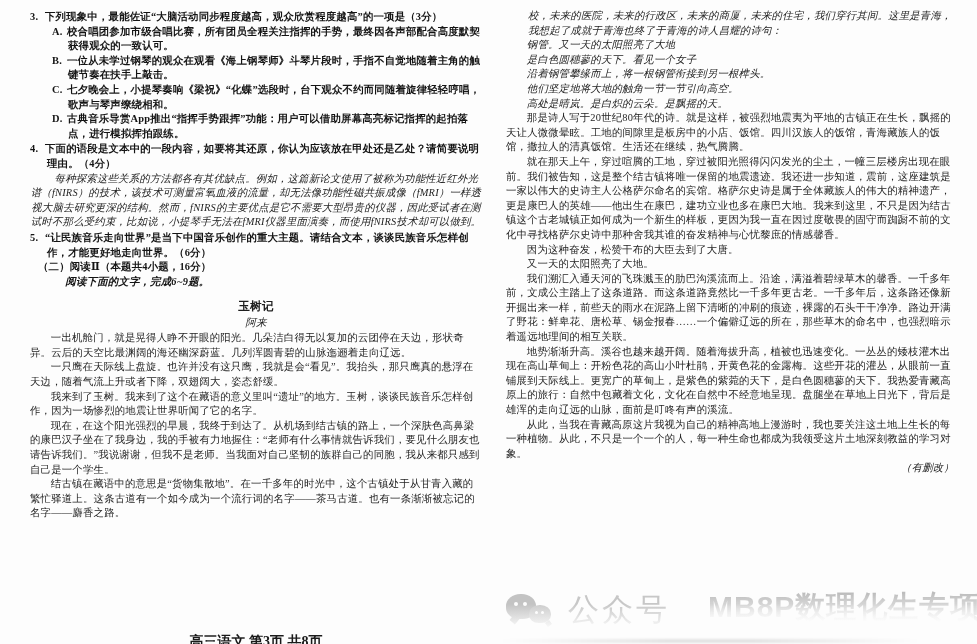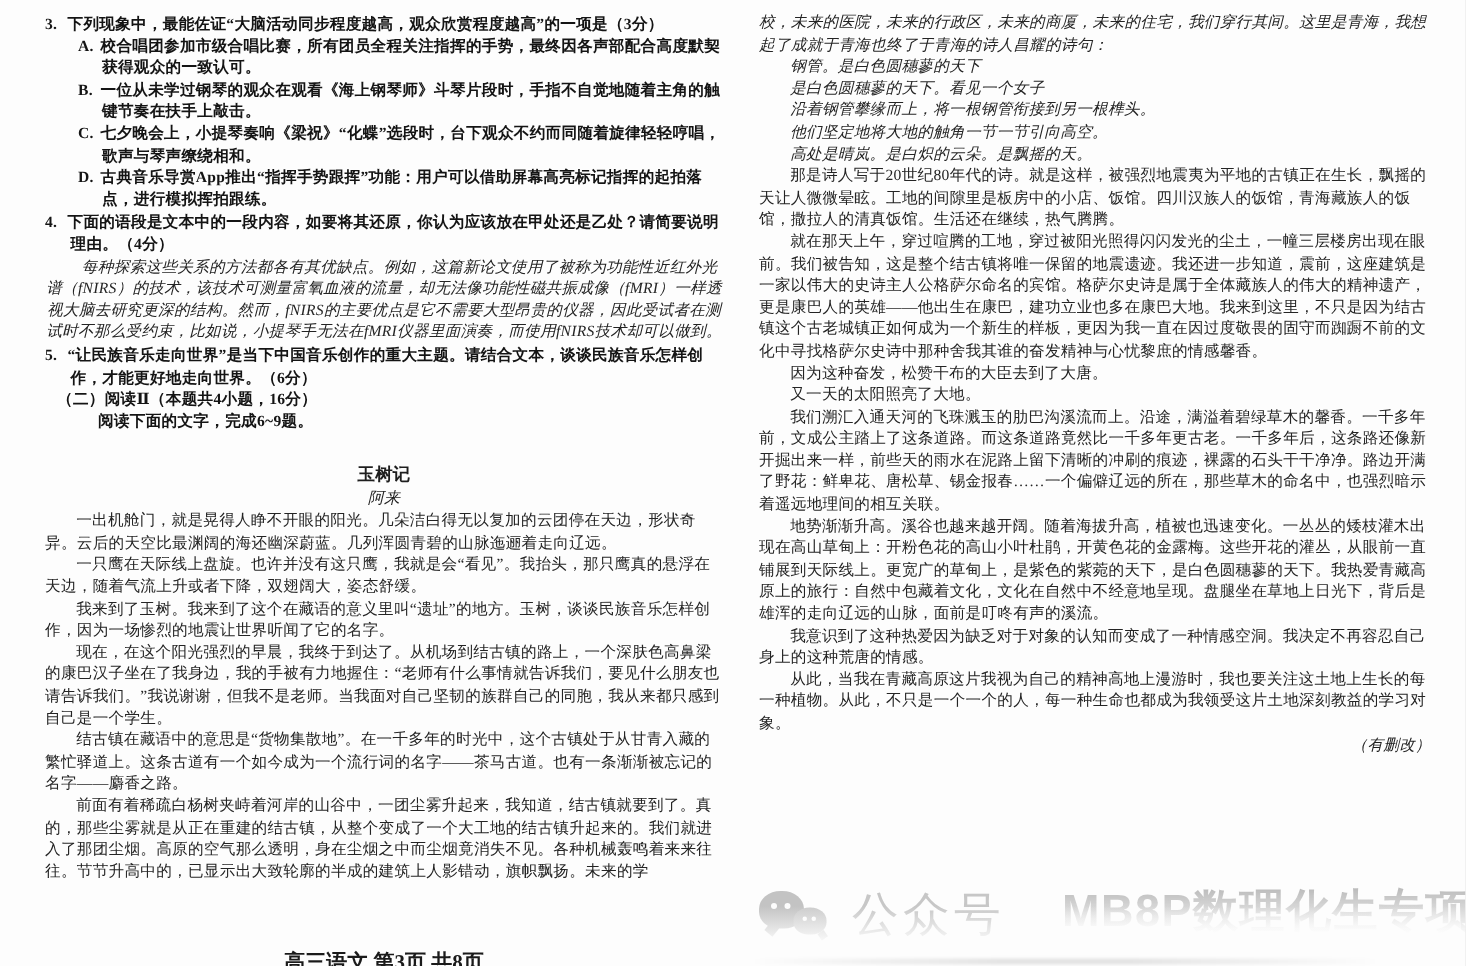--- a/index.html
+++ b/index.html
@@ -13,27 +13,27 @@
   .col-left  { left:30px;  width:452px; }
   .col-right { left:506px; width:452px; }
 
   
   .q       { font-weight:700; padding-left:17px; text-indent:-17px; margin-top:1px; color:#141414; }
   .qnum    { display:inline-block; width:15px; text-indent:0; }
   .opt     { font-weight:700; padding-left:38px; text-indent:-16px; color:#141414; }
   .optlbl  { display:inline-block; width:15px; text-indent:0; }
   .quote   { font-style:italic; font-weight:400; text-indent:2em; color:#232323;text-align:center; }
   .section-heading { font-weight:700; padding-left:8px; color:#141414; }
-  .instruction     { font-weight:700; text-indent:3.4em; color:#141414; }
+  .instruction     { font-weight:700; text-indent:3.4em; color:#141414;font-style:italic; }
 
   
-  .essay-title  { text-align:center; font-weight:700; font-size:11.6px; line-height:16px; margin-top:20px; }
+  .essay-title  { text-align:center; font-weight:700; font-size:11.6px; line-height:16px; margin-top:10px; }
   .essay-author { text-align:center; font-size:10.6px; line-height:15px; margin-bottom:1px; font-style:italic; }
   .para      { text-indent:2em; color:#242424; }
-  .para-cont { text-indent:0;  font-style:italic; color:#242424; }
+  .para-cont { text-indent:0;  font-style:italic; color:#242424;margin-left:22px; }
   .poem-line { padding-left:2em; font-style:italic; color:#242424; }
   .source    { text-align:right; padding-right:4px; font-style:italic; }
 
   .footer {
     position:absolute; left:30px; top:609px; width:452px;
     text-align:center; font-weight:700; font-size:14px; color:#1a1a1a;margin-top:24px;
   }
 
   
   .watermark { position:absolute; left:498px; top:586px; width:476px; height:58px; }
@@ -105,41 +105,39 @@
     <div class="instruction">阅读下面的文字，完成6~9题。</div>
 
     <div class="essay-title">玉树记</div>
     <div class="essay-author">阿来</div>
 
     <div class="para">一出机舱门，就是晃得人睁不开眼的阳光。几朵洁白得无以复加的云团停在天边，形状奇异。云后的天空比最渊阔的海还幽深蔚蓝。几列浑圆青碧的山脉迤逦着走向辽远。</div>
     <div class="para">一只鹰在天际线上盘旋。也许并没有这只鹰，我就是会“看见”。我抬头，那只鹰真的悬浮在天边，随着气流上升或者下降，双翅阔大，姿态舒缓。</div>
     <div class="para">我来到了玉树。我来到了这个在藏语的意义里叫“遗址”的地方。玉树，谈谈民族音乐怎样创作，因为一场惨烈的地震让世界听闻了它的名字。</div>
     <div class="para">现在，在这个阳光强烈的早晨，我终于到达了。从机场到结古镇的路上，一个深肤色高鼻梁的康巴汉子坐在了我身边，我的手被有力地握住：“老师有什么事情就告诉我们，要见什么朋友也请告诉我们。”我说谢谢，但我不是老师。当我面对自己坚韧的族群自己的同胞，我从来都只感到自己是一个学生。</div>
     <div class="para">结古镇在藏语中的意思是“货物集散地”。在一千多年的时光中，这个古镇处于从甘青入藏的繁忙驿道上。这条古道有一个如今成为一个流行词的名字——茶马古道。也有一条渐渐被忘记的名字——麝香之路。</div>
-    <div class="para">前面有着稀疏白杨树夹峙着河岸的山谷中，一团尘雾升起来，我知道，结古镇就要到了。真的，那些尘雾就是从正在重建的结古镇，从整个变成了一个大工地的结古镇升起来的。我们就进入了那团尘烟。高原的空气那么透明，身在尘烟之中而尘烟竟消失不见。各种机械轰鸣着来来往往。节节升高中的，已显示出大致轮廓的半成的建筑上人影错动，旗帜飘扬。未来的学</div>
   </div>
 
   <div class="col col-right">
     <div class="para-cont">校，未来的医院，未来的行政区，未来的商厦，未来的住宅，我们穿行其间。这里是青海，我想起了成就于青海也终了于青海的诗人昌耀的诗句：</div>
 
     <div>
-      <div class="poem-line">钢管。是白色圆穗蓼的天下</div>
+      <div class="poem-line">钢管。又一天的太阳照亮了大地</div>
       <div class="poem-line">是白色圆穗蓼的天下。看见一个女子</div>
       <div class="poem-line">沿着钢管攀缘而上，将一根钢管衔接到另一根榫头。</div>
       <div class="poem-line">他们坚定地将大地的触角一节一节引向高空。</div>
       <div class="poem-line">高处是晴岚。是白炽的云朵。是飘摇的天。</div>
     </div>
 
     <div class="para">那是诗人写于20世纪80年代的诗。就是这样，被强烈地震夷为平地的古镇正在生长，飘摇的天让人微微晕眩。工地的间隙里是板房中的小店、饭馆。四川汉族人的饭馆，青海藏族人的饭馆，撒拉人的清真饭馆。生活还在继续，热气腾腾。</div>
     <div class="para">就在那天上午，穿过喧腾的工地，穿过被阳光照得闪闪发光的尘土，一幢三层楼房出现在眼前。我们被告知，这是整个结古镇将唯一保留的地震遗迹。我还进一步知道，震前，这座建筑是一家以伟大的史诗主人公格萨尔命名的宾馆。格萨尔史诗是属于全体藏族人的伟大的精神遗产，更是康巴人的英雄——他出生在康巴，建功立业也多在康巴大地。我来到这里，不只是因为结古镇这个古老城镇正如何成为一个新生的样板，更因为我一直在因过度敬畏的固守而踟蹰不前的文化中寻找格萨尔史诗中那种舍我其谁的奋发精神与心忧黎庶的情感馨香。</div>
     <div class="para">因为这种奋发，松赞干布的大臣去到了大唐。</div>
     <div class="para">又一天的太阳照亮了大地。</div>
     <div class="para">我们溯汇入通天河的飞珠溅玉的肋巴沟溪流而上。沿途，满溢着碧绿草木的馨香。一千多年前，文成公主踏上了这条道路。而这条道路竟然比一千多年更古老。一千多年后，这条路还像新开掘出来一样，前些天的雨水在泥路上留下清晰的冲刷的痕迹，裸露的石头干干净净。路边开满了野花：鲜卑花、唐松草、锡金报春……一个偏僻辽远的所在，那些草木的命名中，也强烈暗示着遥远地理间的相互关联。</div>
     <div class="para">地势渐渐升高。溪谷也越来越开阔。随着海拔升高，植被也迅速变化。一丛丛的矮枝灌木出现在高山草甸上：开粉色花的高山小叶杜鹃，开黄色花的金露梅。这些开花的灌丛，从眼前一直铺展到天际线上。更宽广的草甸上，是紫色的紫菀的天下，是白色圆穗蓼的天下。我热爱青藏高原上的旅行：自然中包藏着文化，文化在自然中不经意地呈现。盘腿坐在草地上日光下，背后是雄浑的走向辽远的山脉，面前是叮咚有声的溪流。</div>
-    <div class="para">我意识到了这种热爱因为缺乏对于对象的认知而变成了一种情感空洞。我决定不再容忍自己身上的这种荒唐的情感。</div>
     <div class="para">从此，当我在青藏高原这片我视为自己的精神高地上漫游时，我也要关注这土地上生长的每一种植物。从此，不只是一个一个的人，每一种生命也都成为我领受这片土地深刻教益的学习对象。</div>
 
     <div class="source">（有删改）</div>
   </div>
 
   <div class="footer">高三语文 第3页 共8页</div>
 
   <div class="watermark">
     <div class="wm-icon">
       <div class="bub bub-big">

